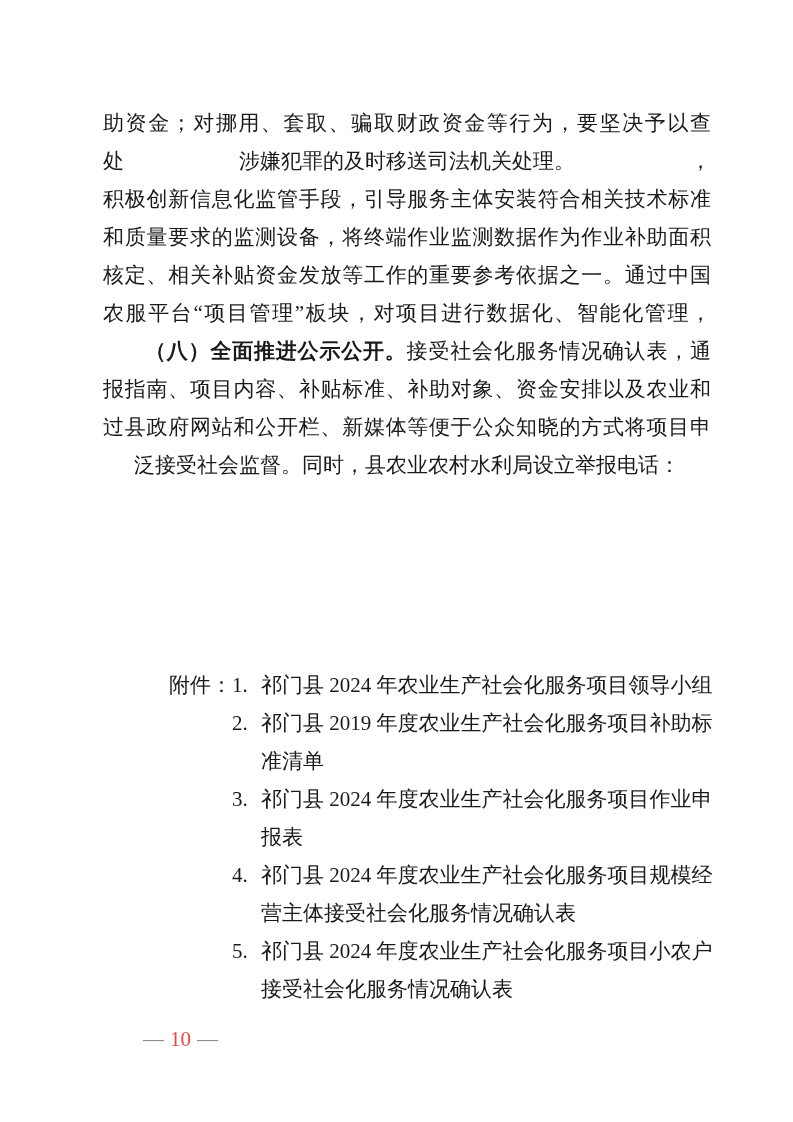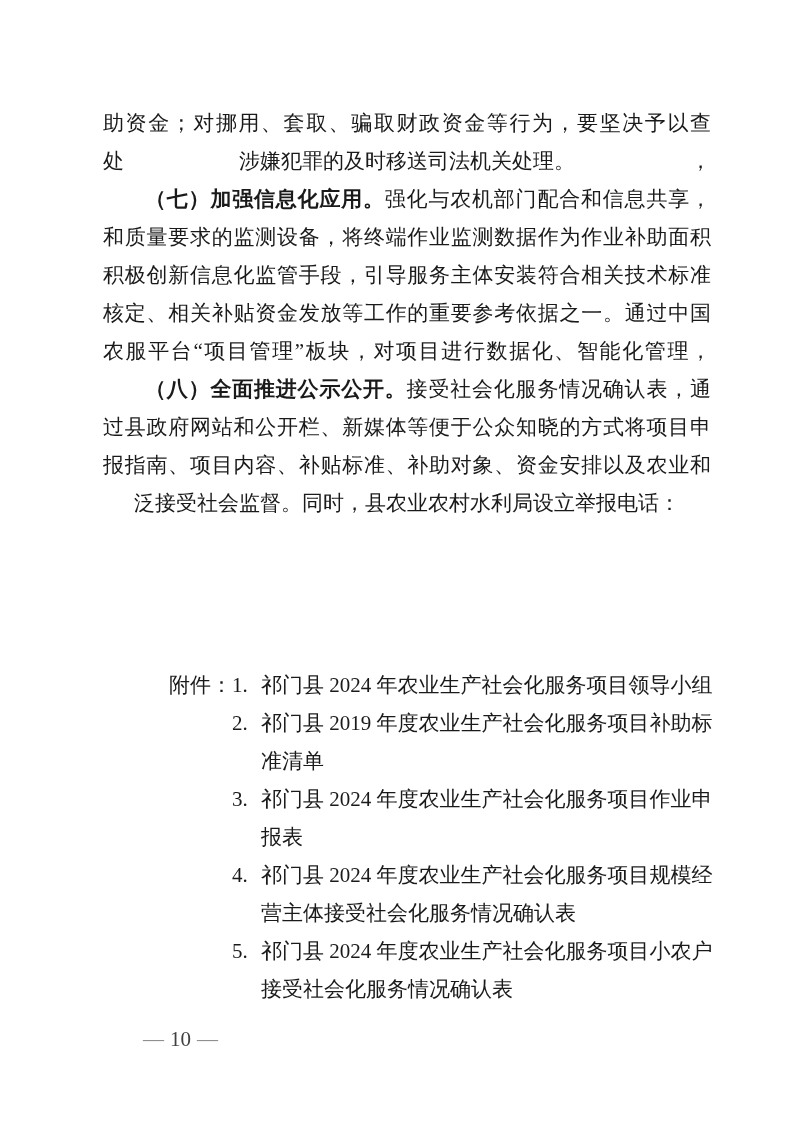--- a/index.html
+++ b/index.html
@@ -68,41 +68,40 @@
     left: 143px;
     top: 1025px;
     font-size: 21px;
     line-height: 28px;
   }
   .footer .dash {
     color: #8a8a8a;
   }
   .footer .num {
     margin: 7px 6px;
-    color: #404040;
+    color: #ef4444;
   }
 </style>
 </head>
 <body>
 
 <div class="page">
 
   <div class="doc-body">
     <div class="ln j">助资金；对挪用、套取、骗取财政资金等行为，要坚决予以查处，</div>
     <div class="ln">涉嫌犯罪的及时移送司法机关处理。</div>
 
-    <div class="ln j ind"><b class="hd">（七）加强信息化应用。</b><span>强化与农机部门配合和信息共享，</span></div>
+    <div class="ln j">积极创新信息化监管手段，引导服务主体安装符合相关技术标准</div>
     <div class="ln j">和质量要求的监测设备，将终端作业监测数据作为作业补助面积</div>
-    <div class="ln j">积极创新信息化监管手段，引导服务主体安装符合相关技术标准</div>
     <div class="ln j">核定、相关补贴资金发放等工作的重要参考依据之一。通过中国</div>
     <div class="ln j">农服平台“项目管理”板块，对项目进行数据化、智能化管理，</div>
 
     <div class="ln j ind"><b class="hd">（八）全面推进公示公开。</b><span>接受社会化服务情况确认表，通</span></div>
+    <div class="ln j">报指南、项目内容、补贴标准、补助对象、资金安排以及农业和</div>
     <div class="ln j">过县政府网站和公开栏、新媒体等便于公众知晓的方式将项目申</div>
-    <div class="ln j">报指南、项目内容、补贴标准、补助对象、资金安排以及农业和</div>
     <div class="ln">泛接受社会监督。同时，县农业农村水利局设立举报电话：</div>
   </div>
 
   <div class="att">
     <div class="att-line">
       <span class="att-label">附件：</span><span class="att-num">1.</span><span class="att-text">祁门县 2024 年农业生产社会化服务项目领导小组</span>
     </div>
     <div class="att-line">
       <span class="att-label"></span><span class="att-num">2.</span><span class="att-text">祁门县 2019 年度农业生产社会化服务项目补助标</span>
     </div>

